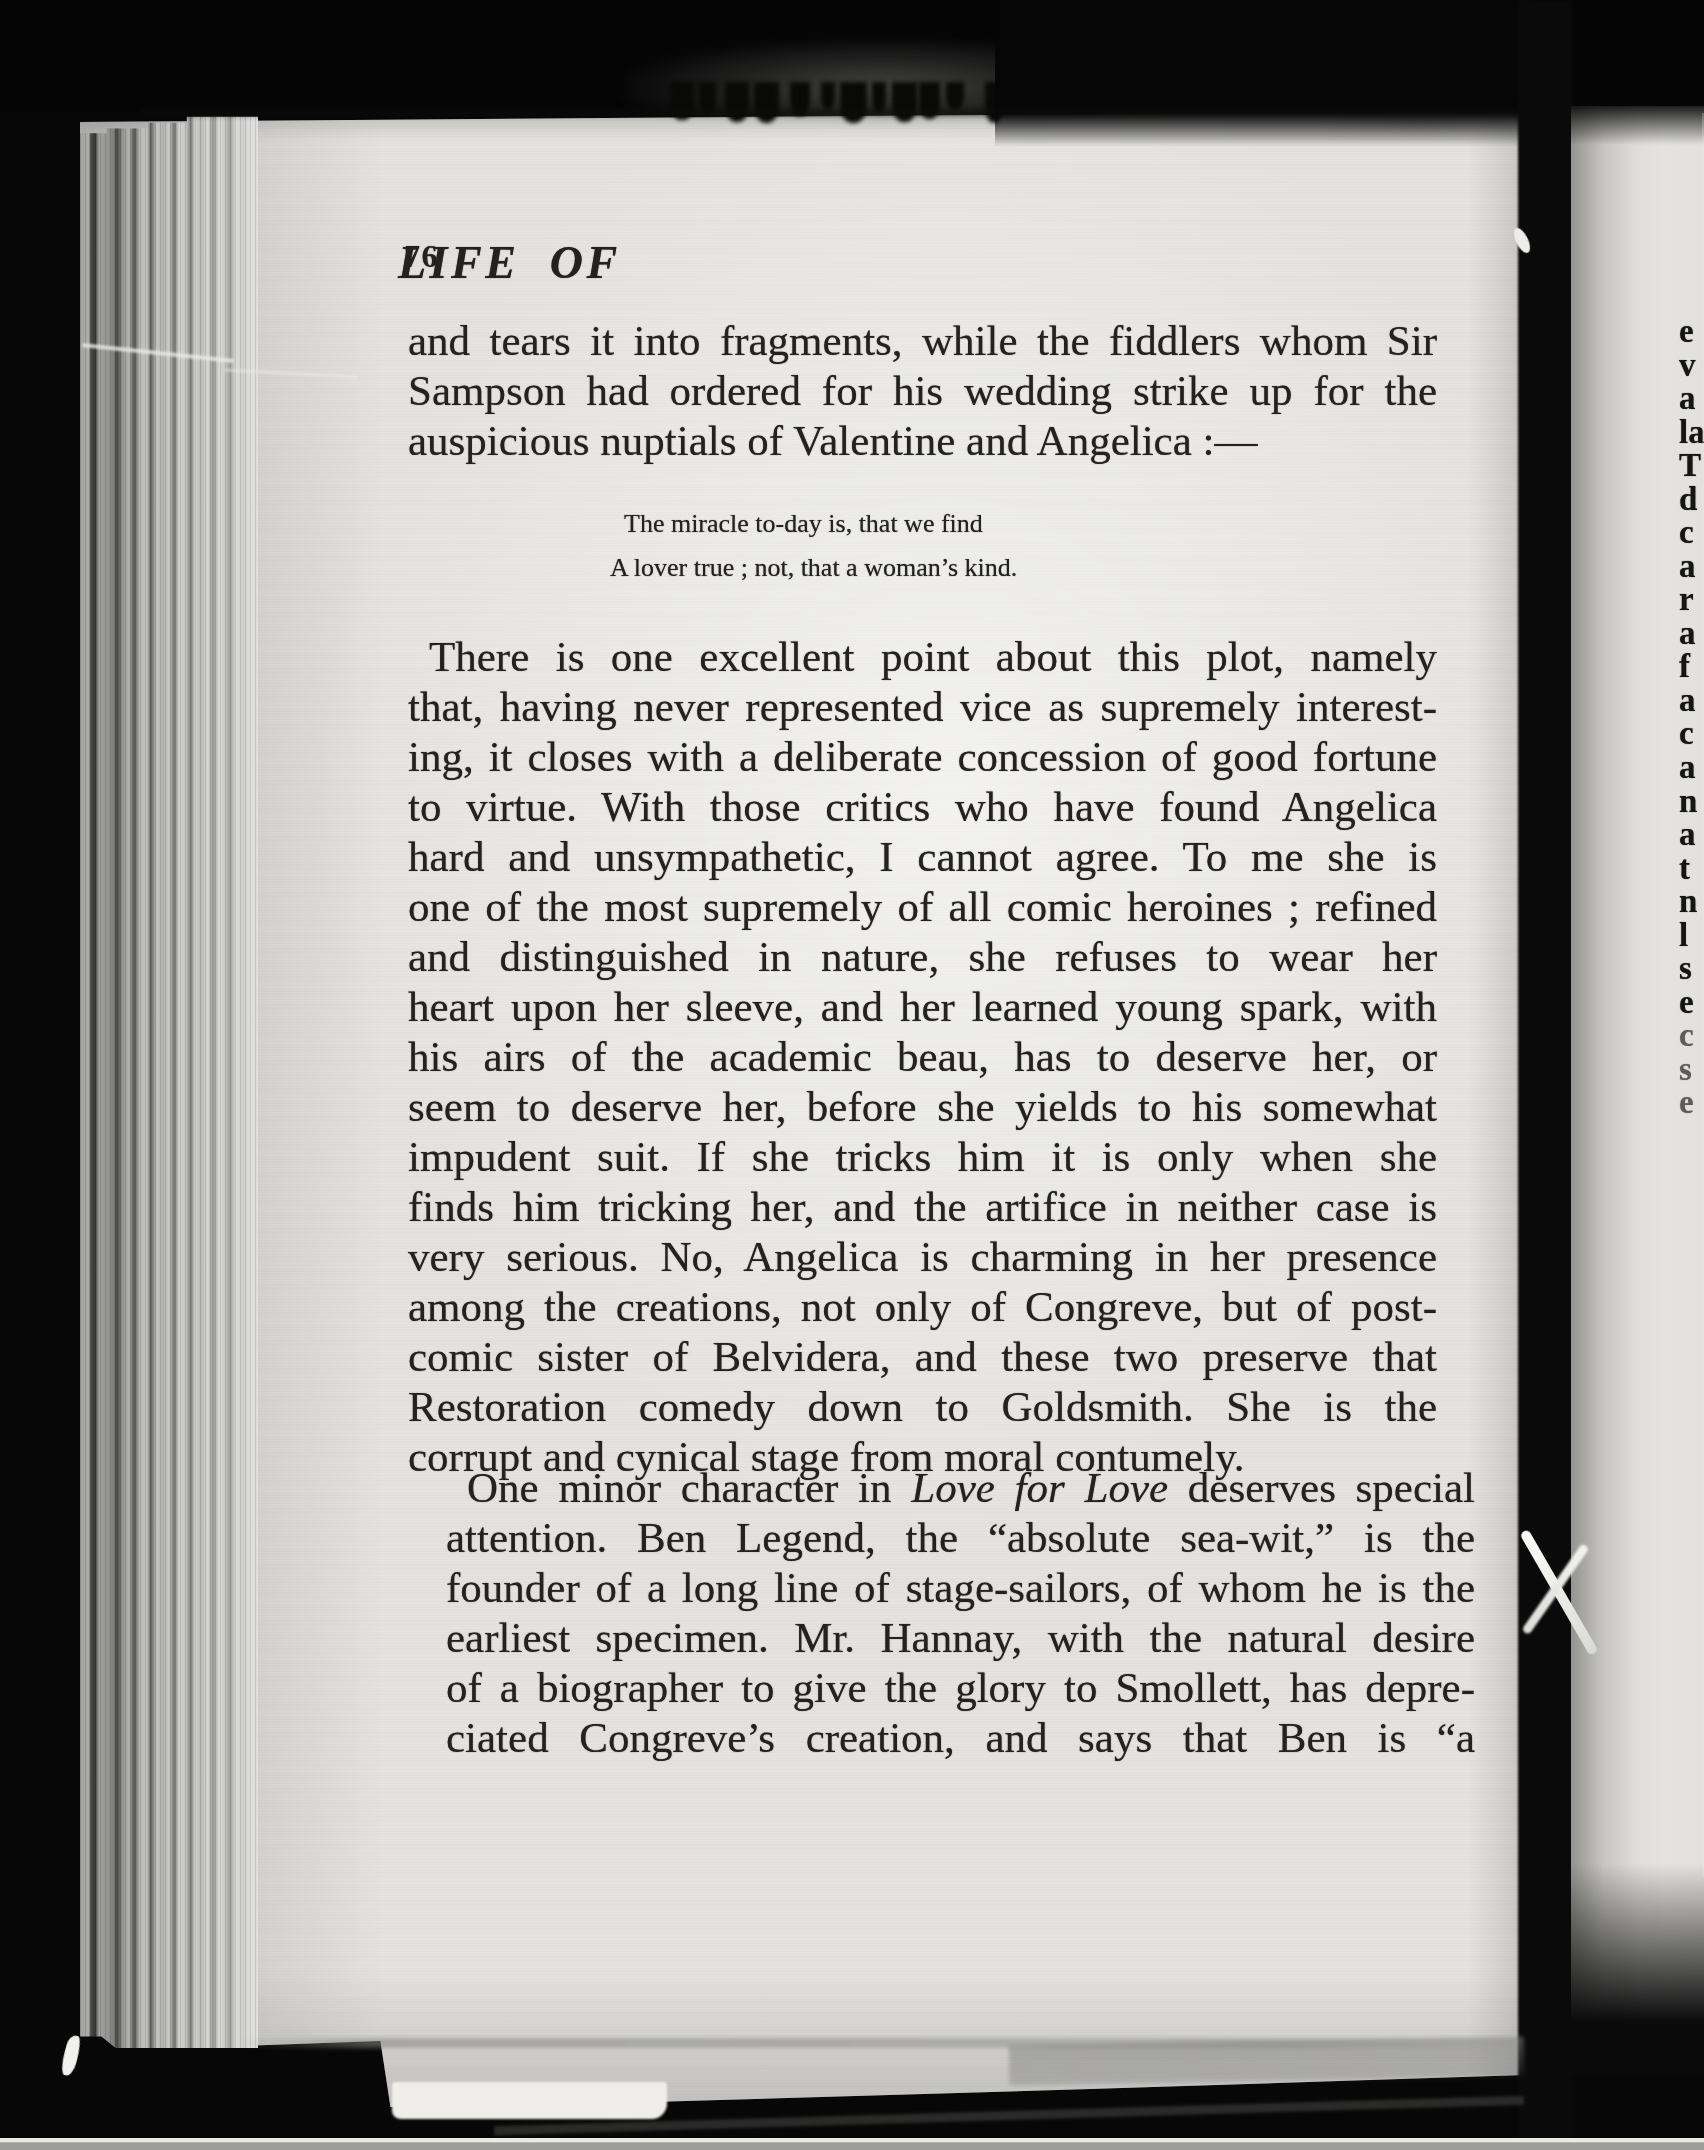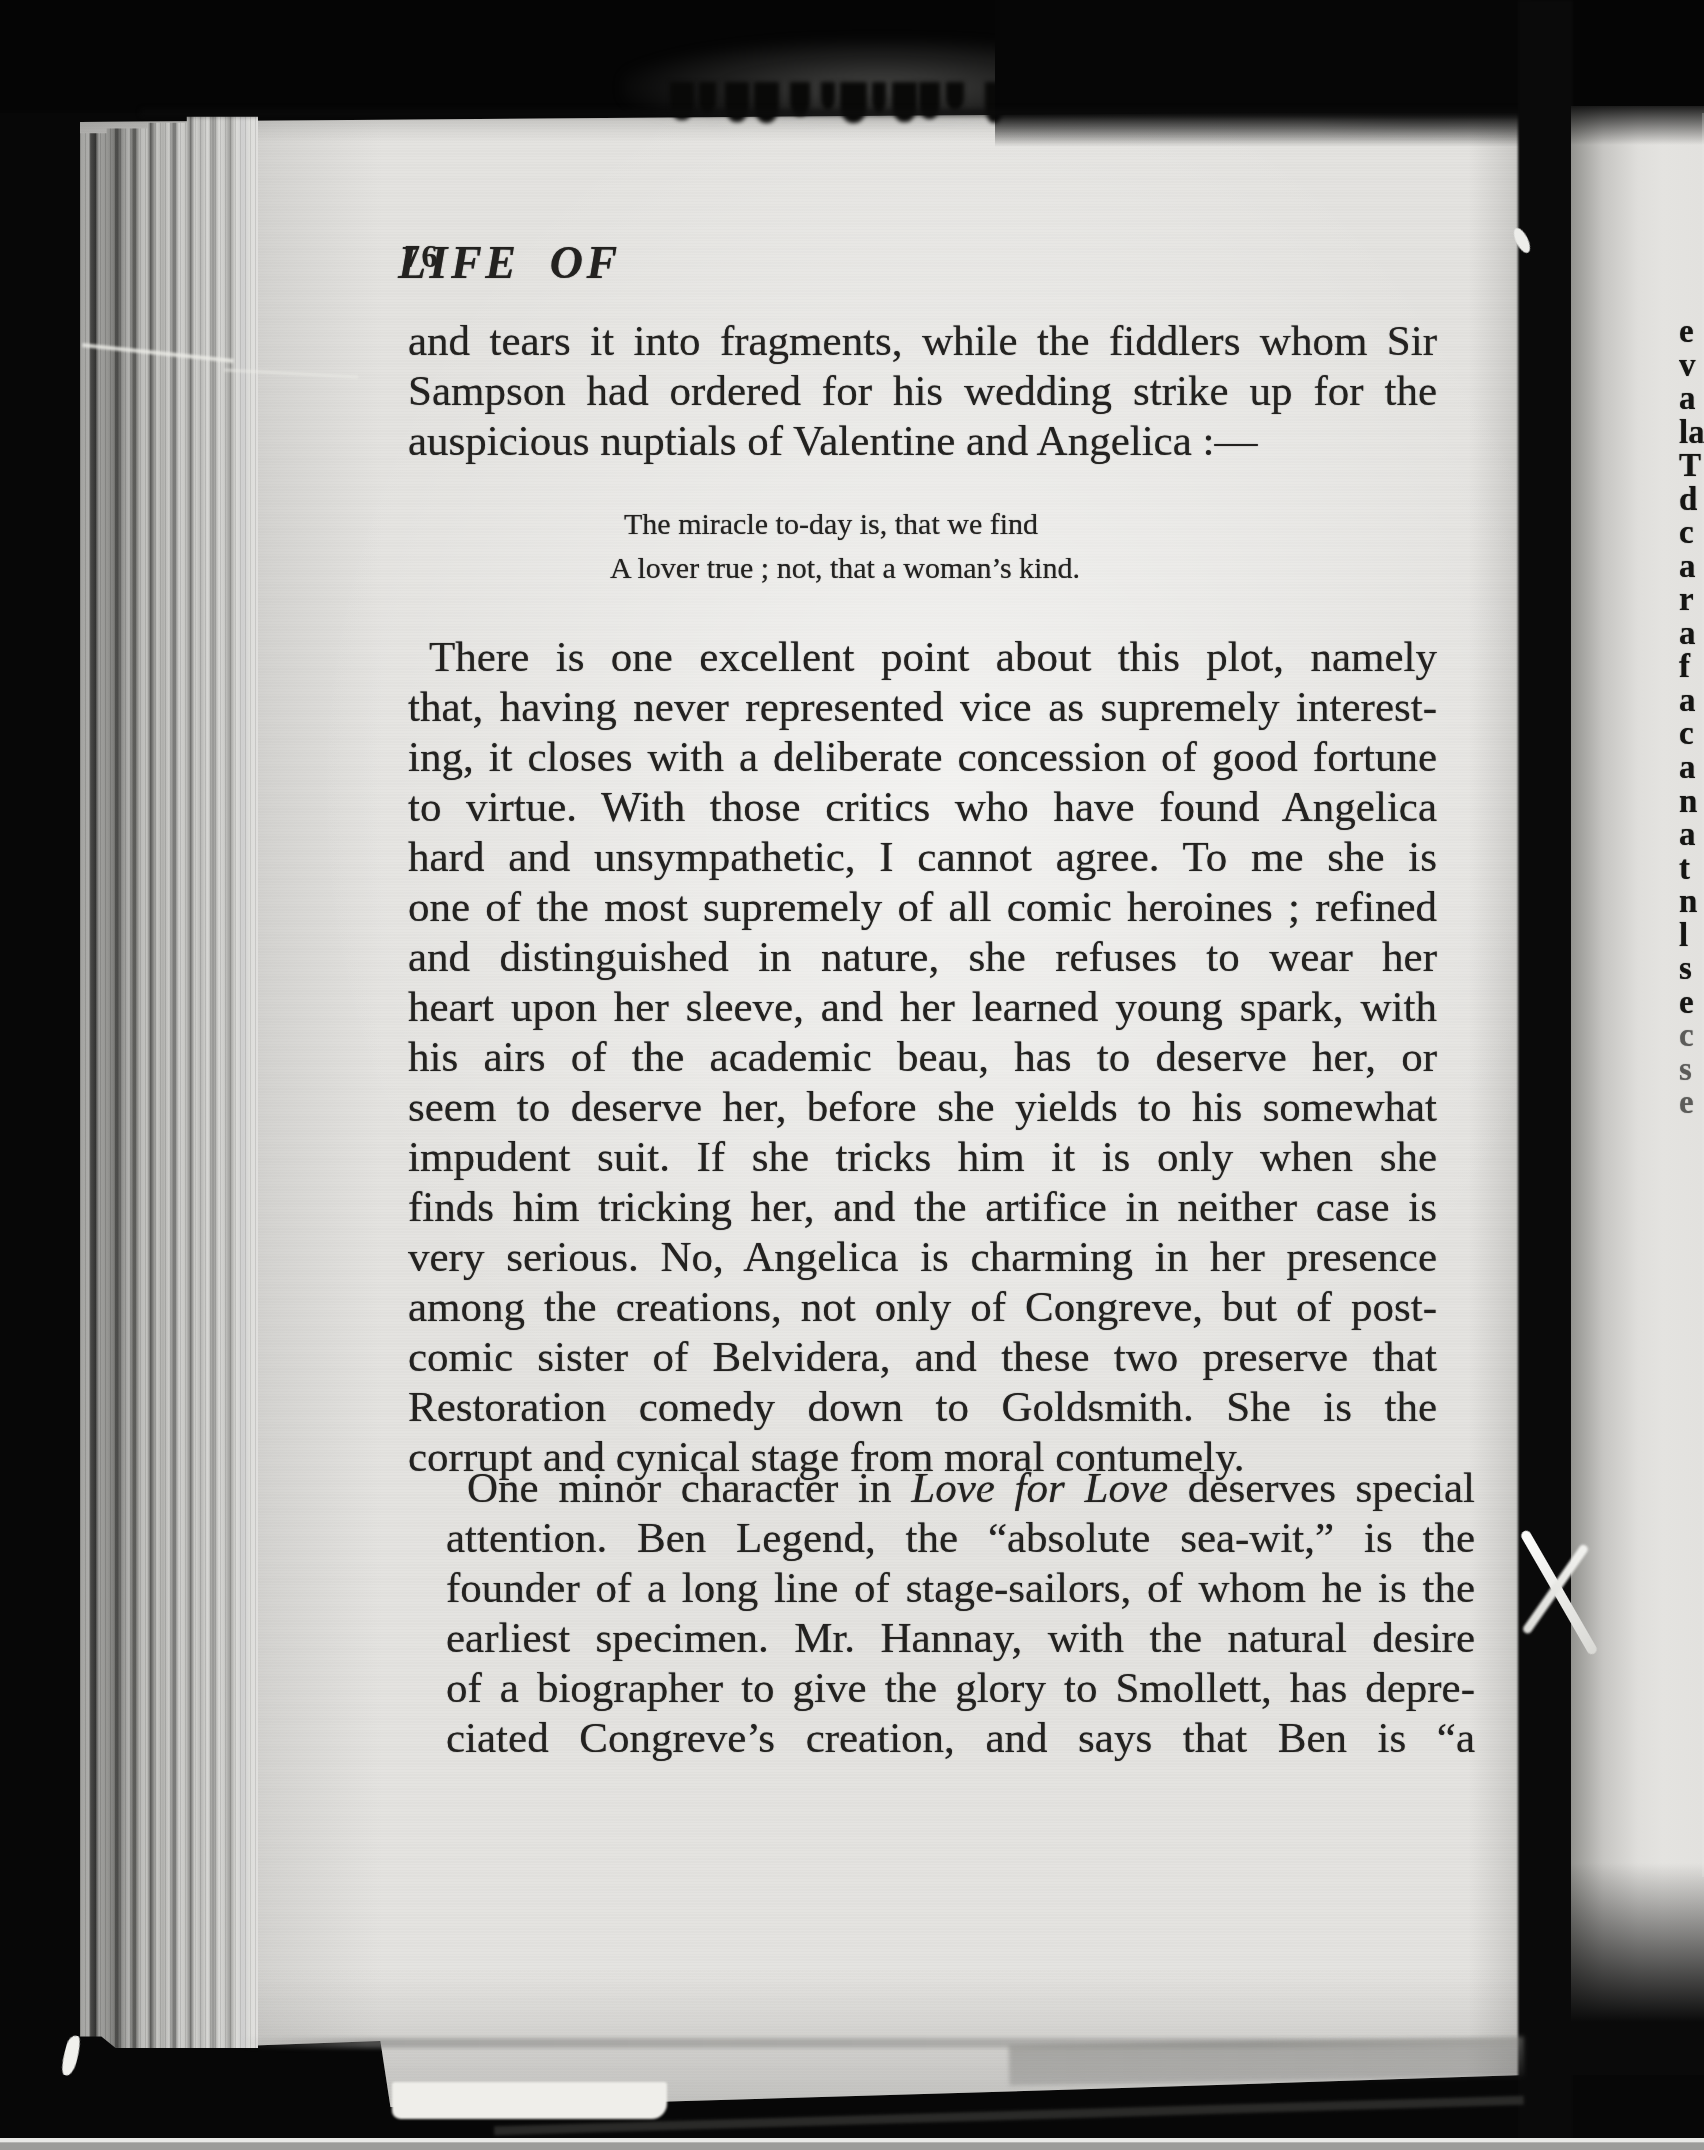--- a/index.html
+++ b/index.html
@@ -66,21 +66,21 @@
   .textlayer .blocktext{text-shadow:0 0 1.1px rgba(35,34,32,.68);}
   .page-number{position:absolute;left:404px;top:238px;font-size:32px;font-weight:bold;letter-spacing:1.4px;}
   .running-header{position:absolute;left:408px;top:236px;width:1029px;text-align:left;
     transform:translateX(-10px);font-size:46px;font-weight:bold;font-style:italic;
     letter-spacing:3.5px;word-spacing:15.5px;}
   .para{position:absolute;left:408px;width:1029px;font-size:43px;line-height:50px;}
   .jline{text-align:justify;text-align-last:justify;white-space:normal;}
   .jline.end{text-align-last:left;}
   .para-indent .jline:first-child{text-indent:21px;}
   .it{font-style:italic;}
-  .verse{position:absolute;left:610px;top:502px;font-size:30px;line-height:44px;}
+  .verse{position:absolute;left:610px;top:502px;font-size:26px;line-height:44px;}
   .verse .jline{text-align:left;text-align-last:left;}
   .verse .jline:first-child{padding-left:14px;}
   #para1{top:316px;}
   #para2{top:632px;}
   #para3{top:1463px;margin-left:38px;}
 
   
   .under-smear{position:absolute;left:240px;top:2038px;width:1277px;height:10px;
     background:linear-gradient(90deg, rgba(120,120,118,0), rgba(132,132,130,.55) 10%, rgba(140,140,138,.5) 80%, rgba(120,120,118,0));
     filter:blur(2.1px);}

